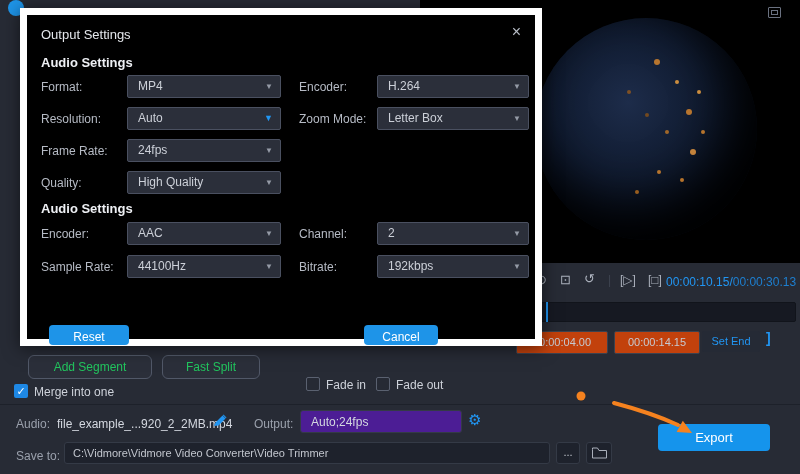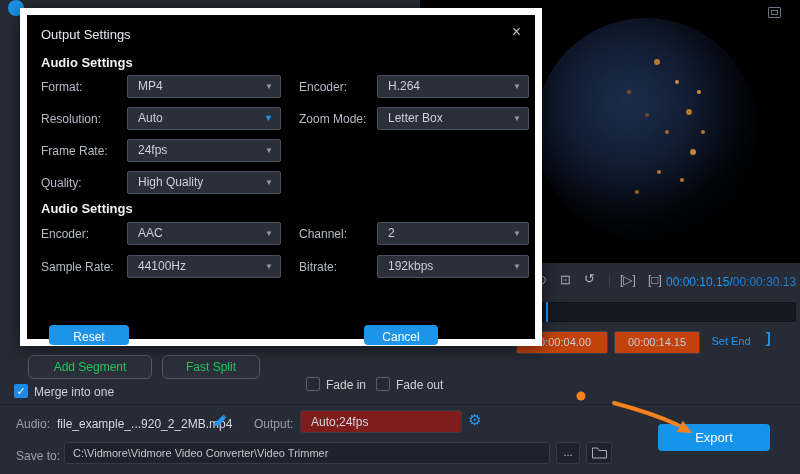--- a/index.html
+++ b/index.html
@@ -42,21 +42,21 @@
   .cb{position:absolute;width:14px;height:14px;border-radius:2px;box-sizing:border-box;cursor:pointer;}
   .cb.checked{background:#1e88e5;color:#fff;font-size:11px;line-height:14px;text-align:center;}
   .cb.unchecked{background:#262a34;border:1px solid #5a6170;}
   .cb-label{position:absolute;font-size:12px;color:#ced2da;}
 
   .divider{position:absolute;left:0;top:404px;width:800px;height:1px;background:#1d212a;}
 
   
   .f-label{position:absolute;font-size:12px;color:#9aa0ac;}
   .f-value{position:absolute;font-size:12px;color:#d4d8e0;white-space:nowrap;}
-  .out-field{position:absolute;left:300px;top:410px;width:162px;height:23px;background:#7f1d1d;border:1px solid #343a46;
+  .out-field{position:absolute;left:300px;top:410px;width:162px;height:23px;background:#4c1d95;border:1px solid #343a46;
     border-radius:3px;font-size:12px;color:#d4d8e0;line-height:23px;padding-left:10px;box-sizing:border-box;cursor:pointer;}
   .gear{position:absolute;left:468px;top:411px;font-size:15px;color:#2196f3;cursor:pointer;}
   .export-btn{position:absolute;left:658px;top:424px;width:112px;height:27px;background:#1594ec;border-radius:4px;
     color:#fff;font-size:13px;text-align:center;line-height:27px;cursor:pointer;z-index:5;}
   .path-field{position:absolute;left:64px;top:442px;width:486px;height:22px;background:#1e222c;border:1px solid #343a46;
     border-radius:3px;font-size:11px;color:#c2c6ce;line-height:20px;padding-left:8px;box-sizing:border-box;white-space:nowrap;overflow:hidden;}
   .browse-btn{position:absolute;left:556px;top:442px;width:24px;height:22px;background:#1e222c;border:1px solid #343a46;
     border-radius:3px;font-size:11px;color:#c2c6ce;text-align:center;line-height:18px;box-sizing:border-box;cursor:pointer;}
   .folder-btn{position:absolute;left:586px;top:442px;width:26px;height:22px;background:#1e222c;border:1px solid #343a46;
     border-radius:3px;box-sizing:border-box;cursor:pointer;text-align:center;line-height:18px;}

